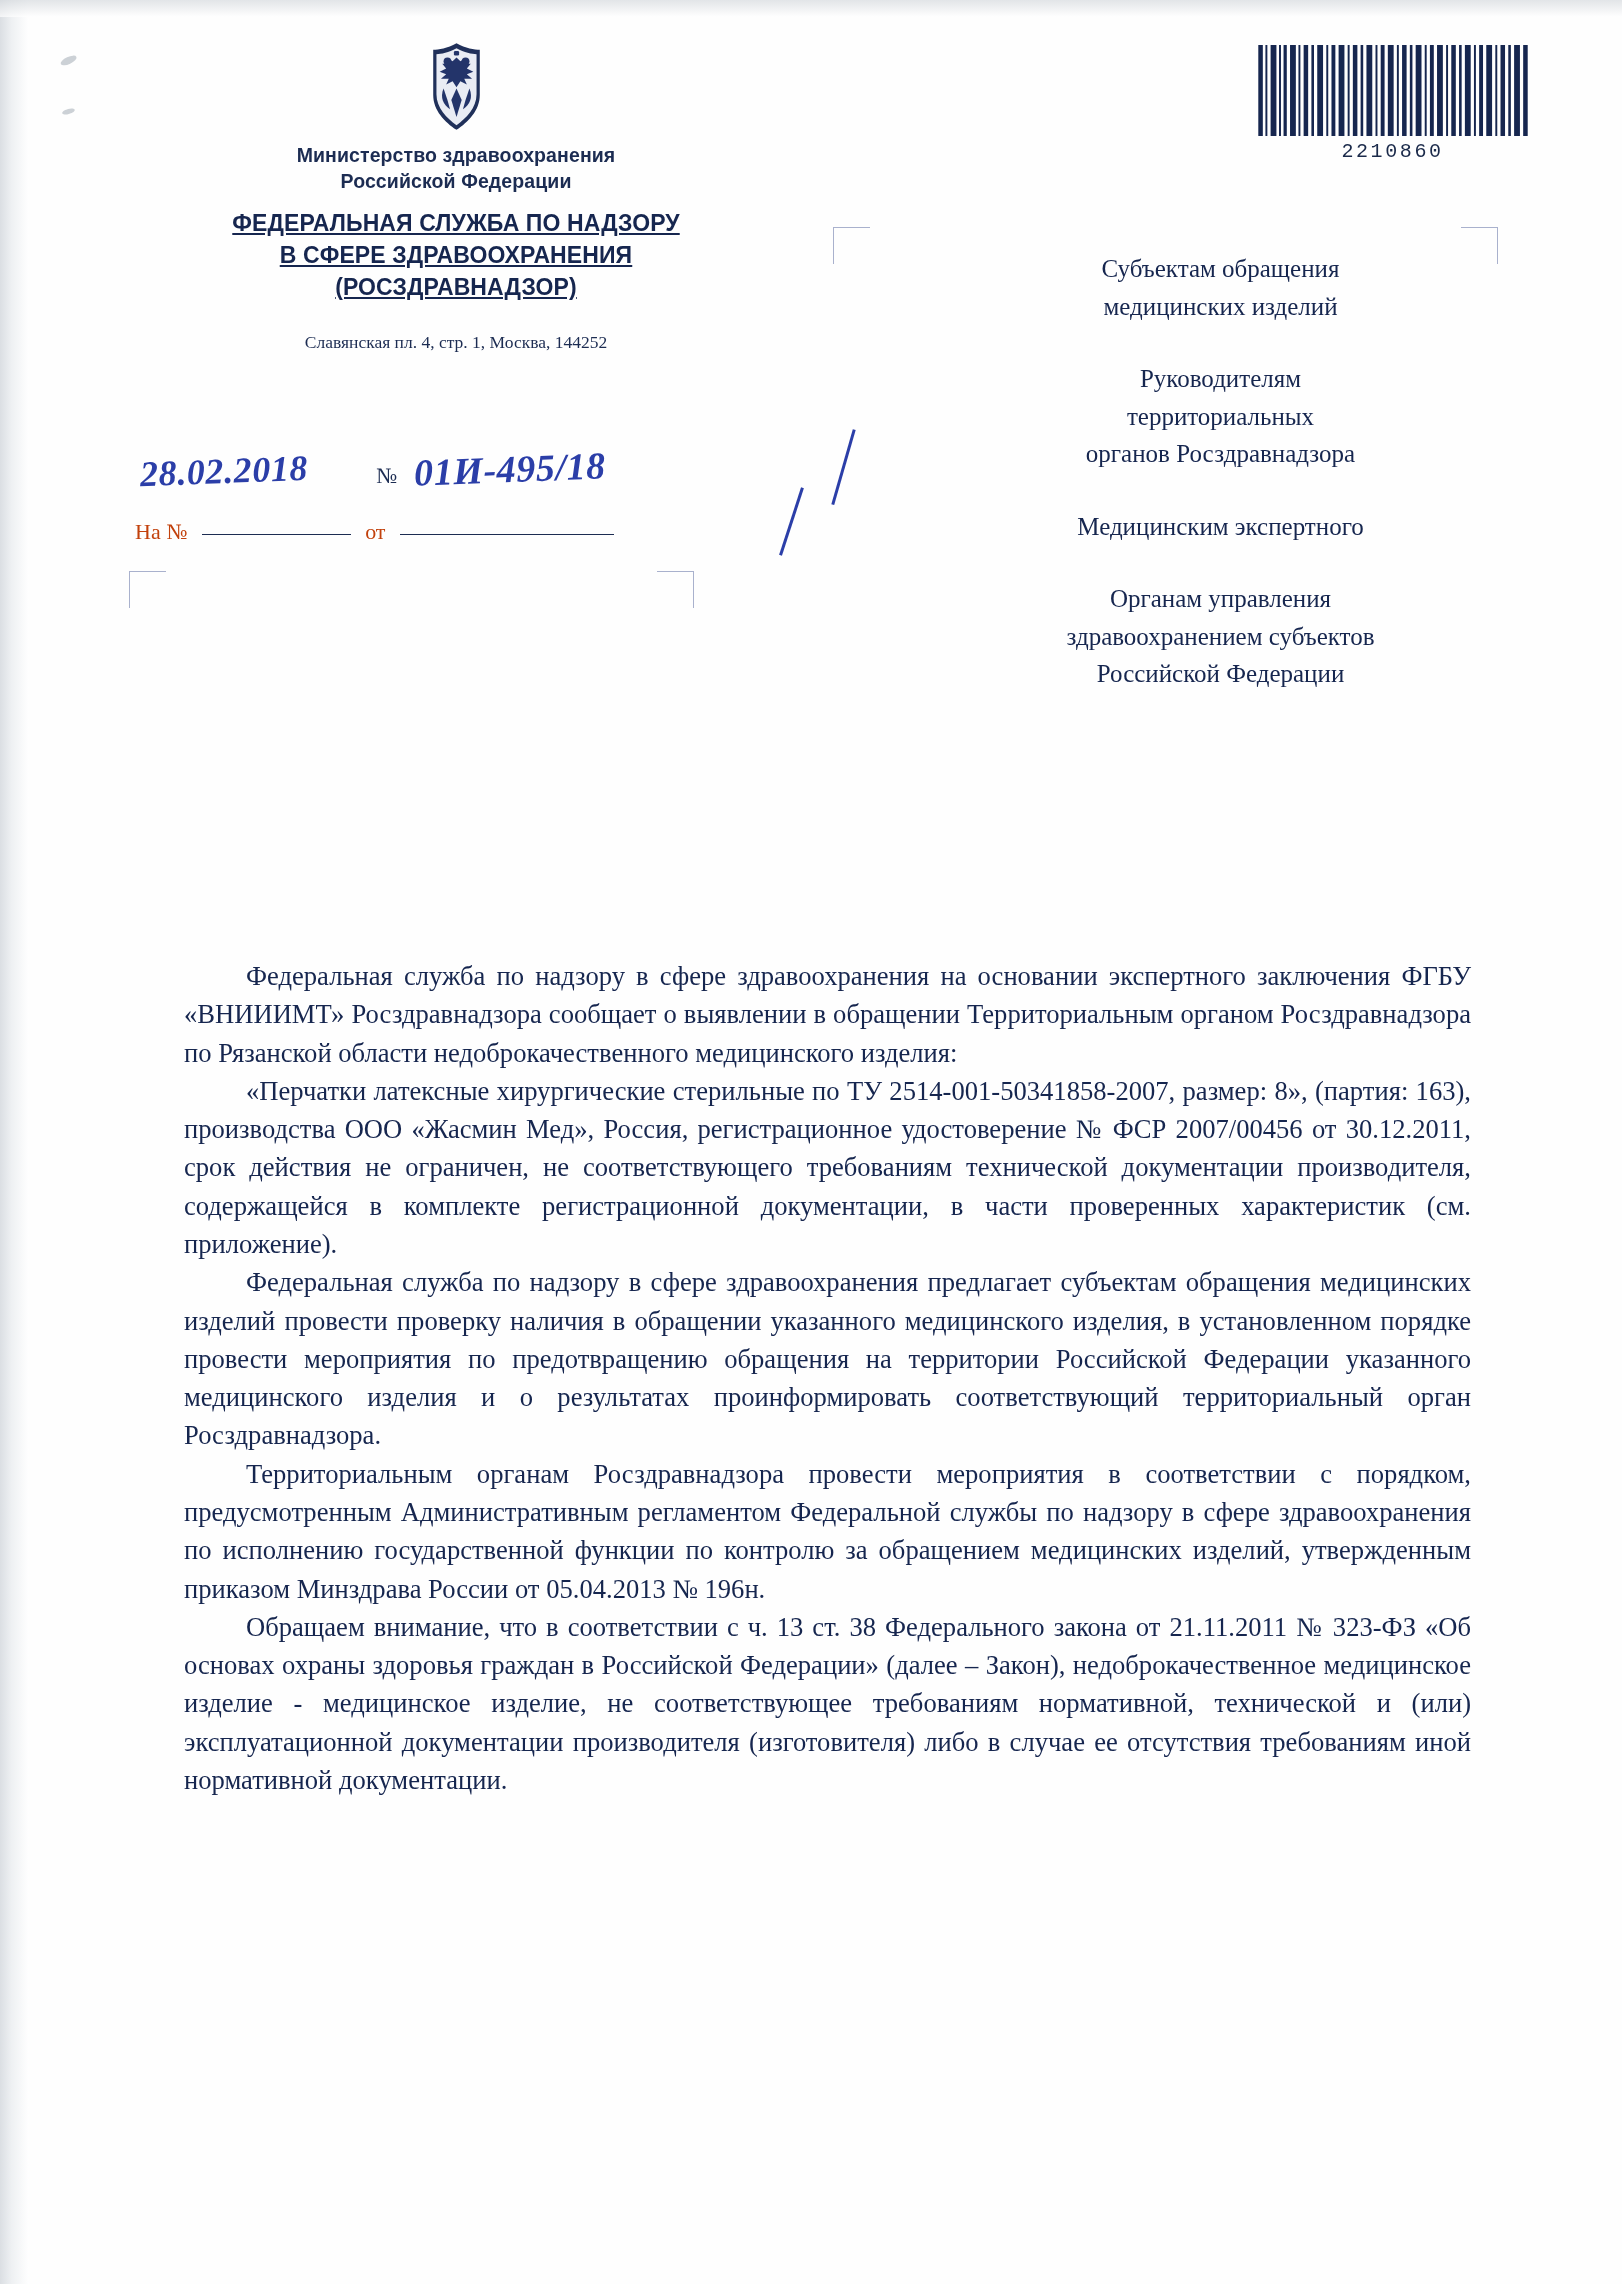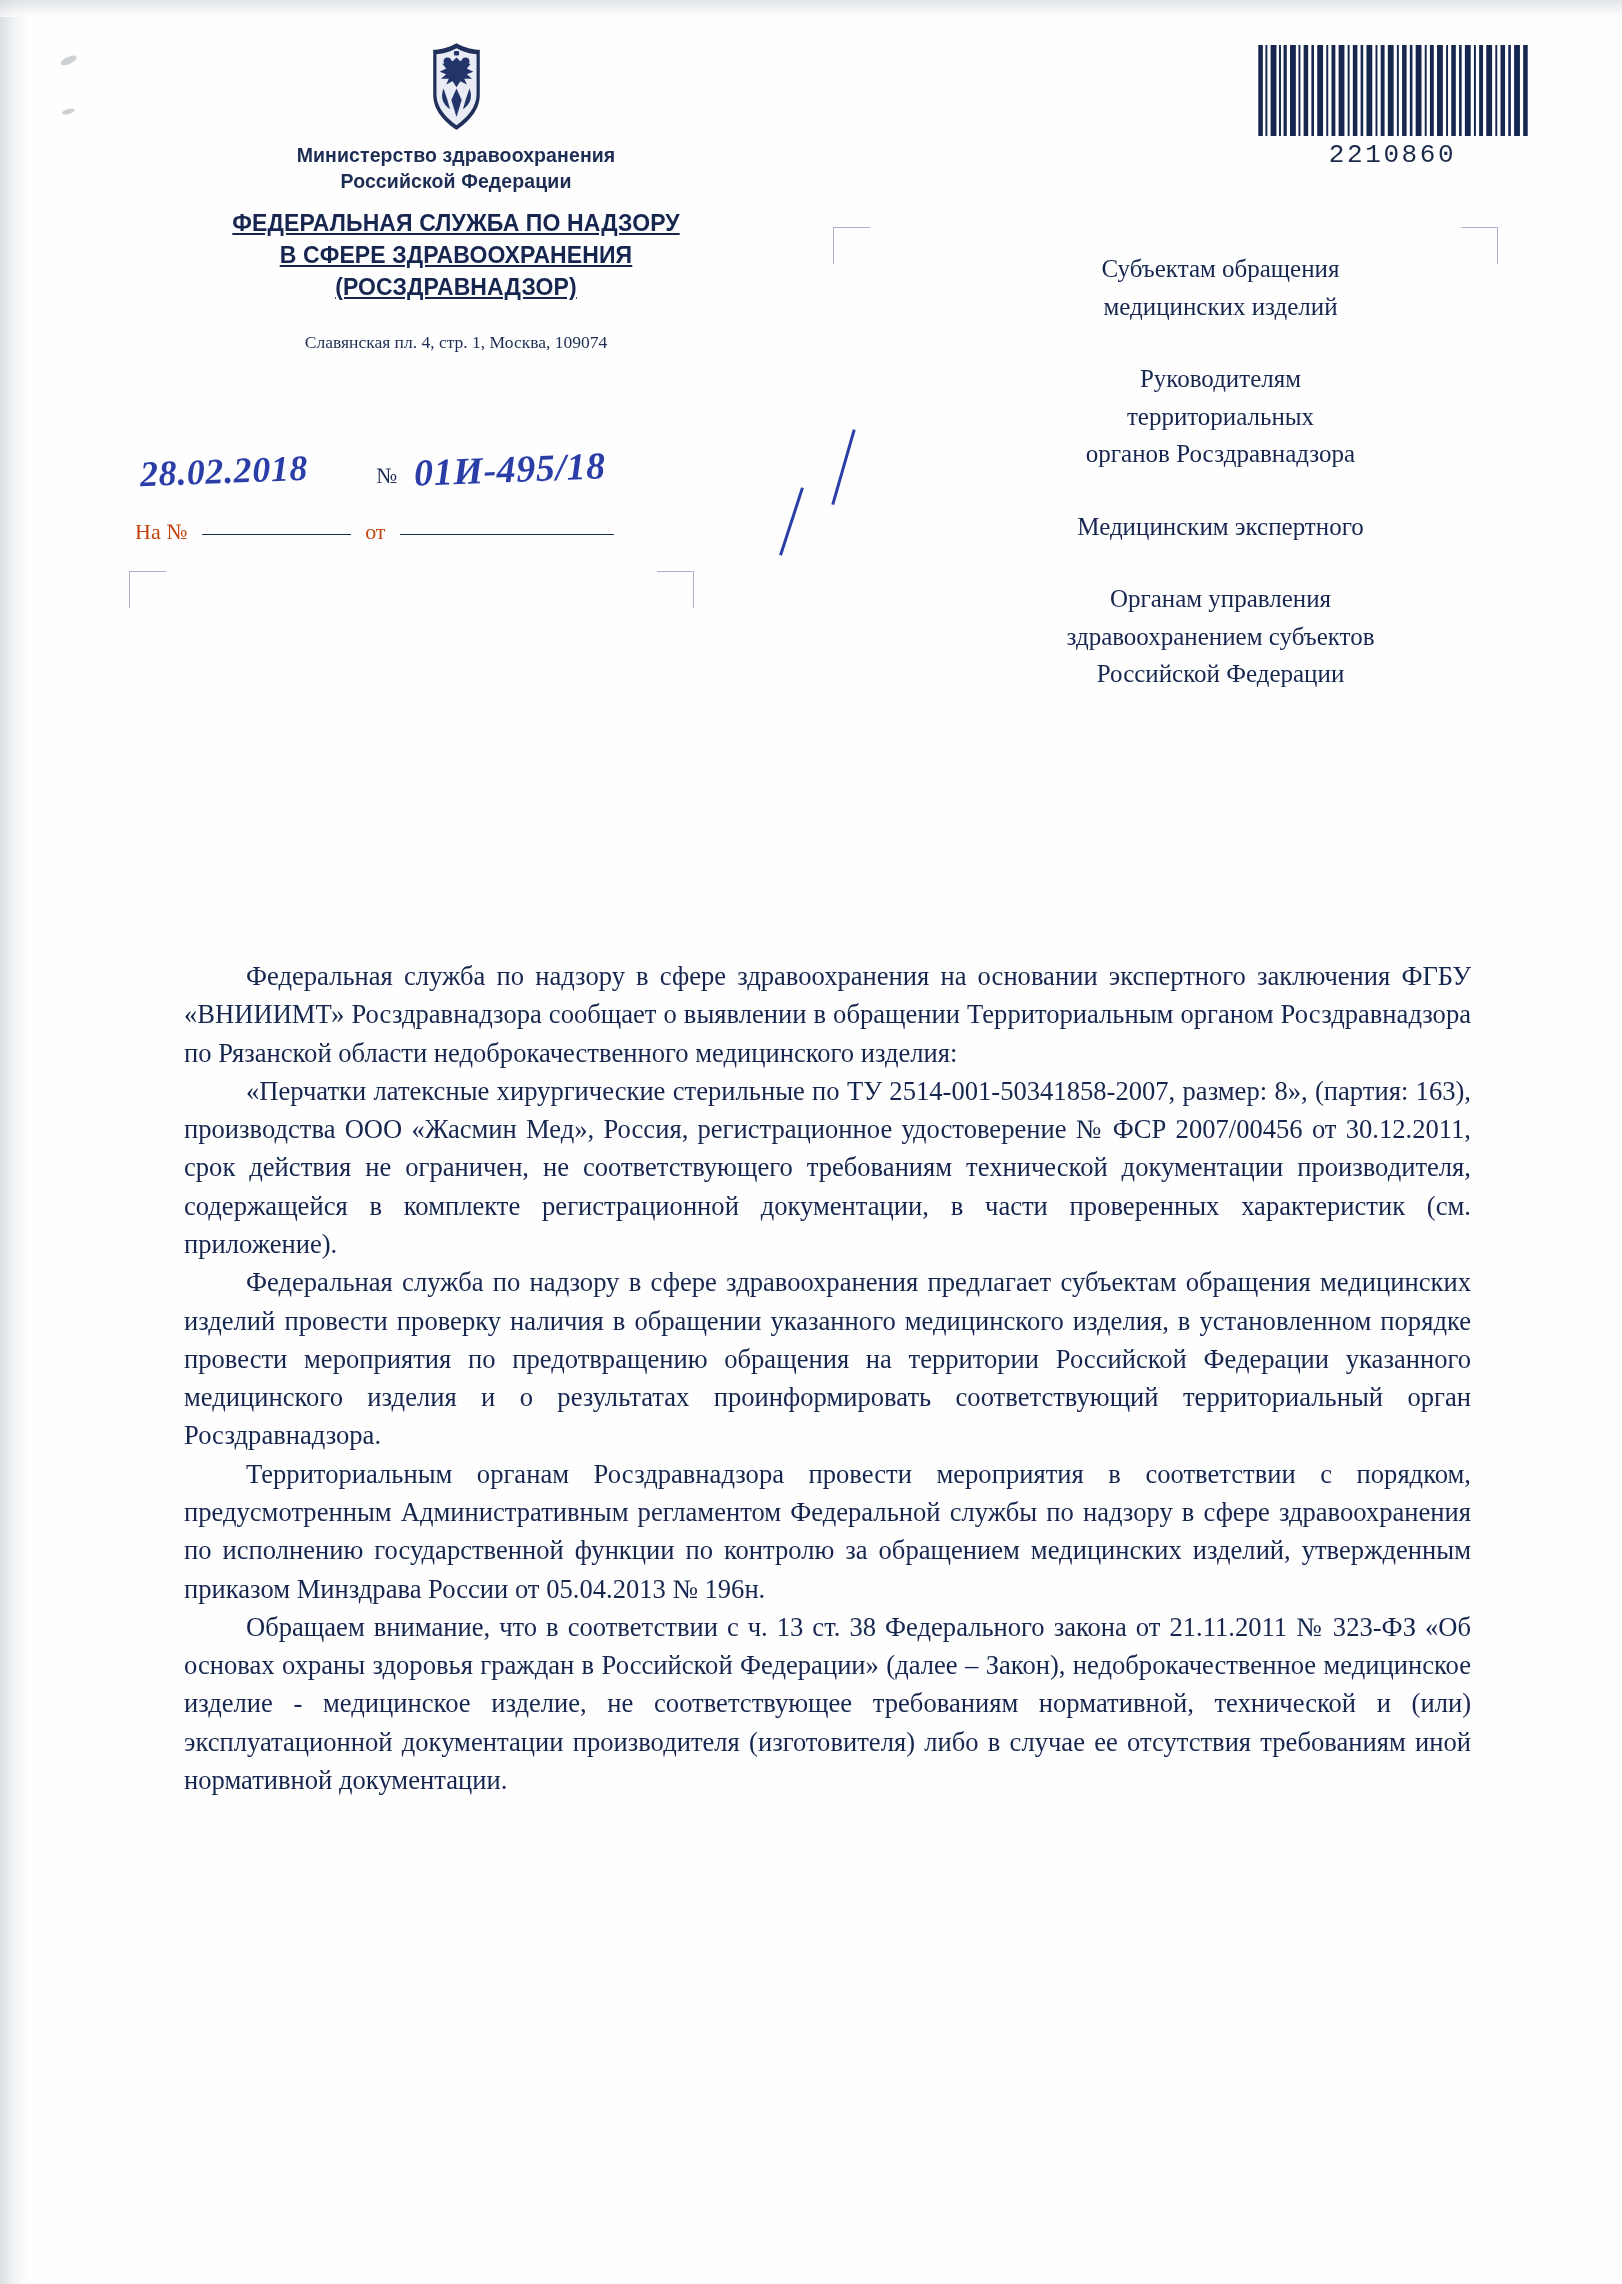--- a/index.html
+++ b/index.html
@@ -174,21 +174,21 @@
     text-align: center;
   }
   .barcode {
     height: 91px;
     width: 272px;
     margin: 0 auto;
     display: block;
   }
   .barcode-num {
     font-family: "Liberation Mono", monospace;
-    font-size: 26px;
+    font-size: 20px;
     letter-spacing: 2.6px;
     color: #1b2a4a;
     margin-top: 3.9px;
   }
 
   
   .addressees {
     position: absolute;
     left: 882px;
     top: 250px;
@@ -257,21 +257,21 @@
         <div>Российской Федерации</div>
       </div>
 
       <div class="service">
         <div>ФЕДЕРАЛЬНАЯ СЛУЖБА ПО НАДЗОРУ</div>
         <div>В СФЕРЕ ЗДРАВООХРАНЕНИЯ</div>
         <div>(РОСЗДРАВНАДЗОР)</div>
       </div>
 
       <div class="address">
-        <div>Славянская пл. 4, стр. 1, Москва, 109074</div>
+        <div>Славянская пл. 4, стр. 1, Москва, 144252</div>
       </div>
     </div>
 
     <div class="hand-line">
       <span class="hand date">28.02.2018</span>
       <span class="no-sym">№</span>
       <span class="hand num">01И-495/18</span>
       <span class="slash1"></span>
       <span class="slash2"></span>
     </div>

